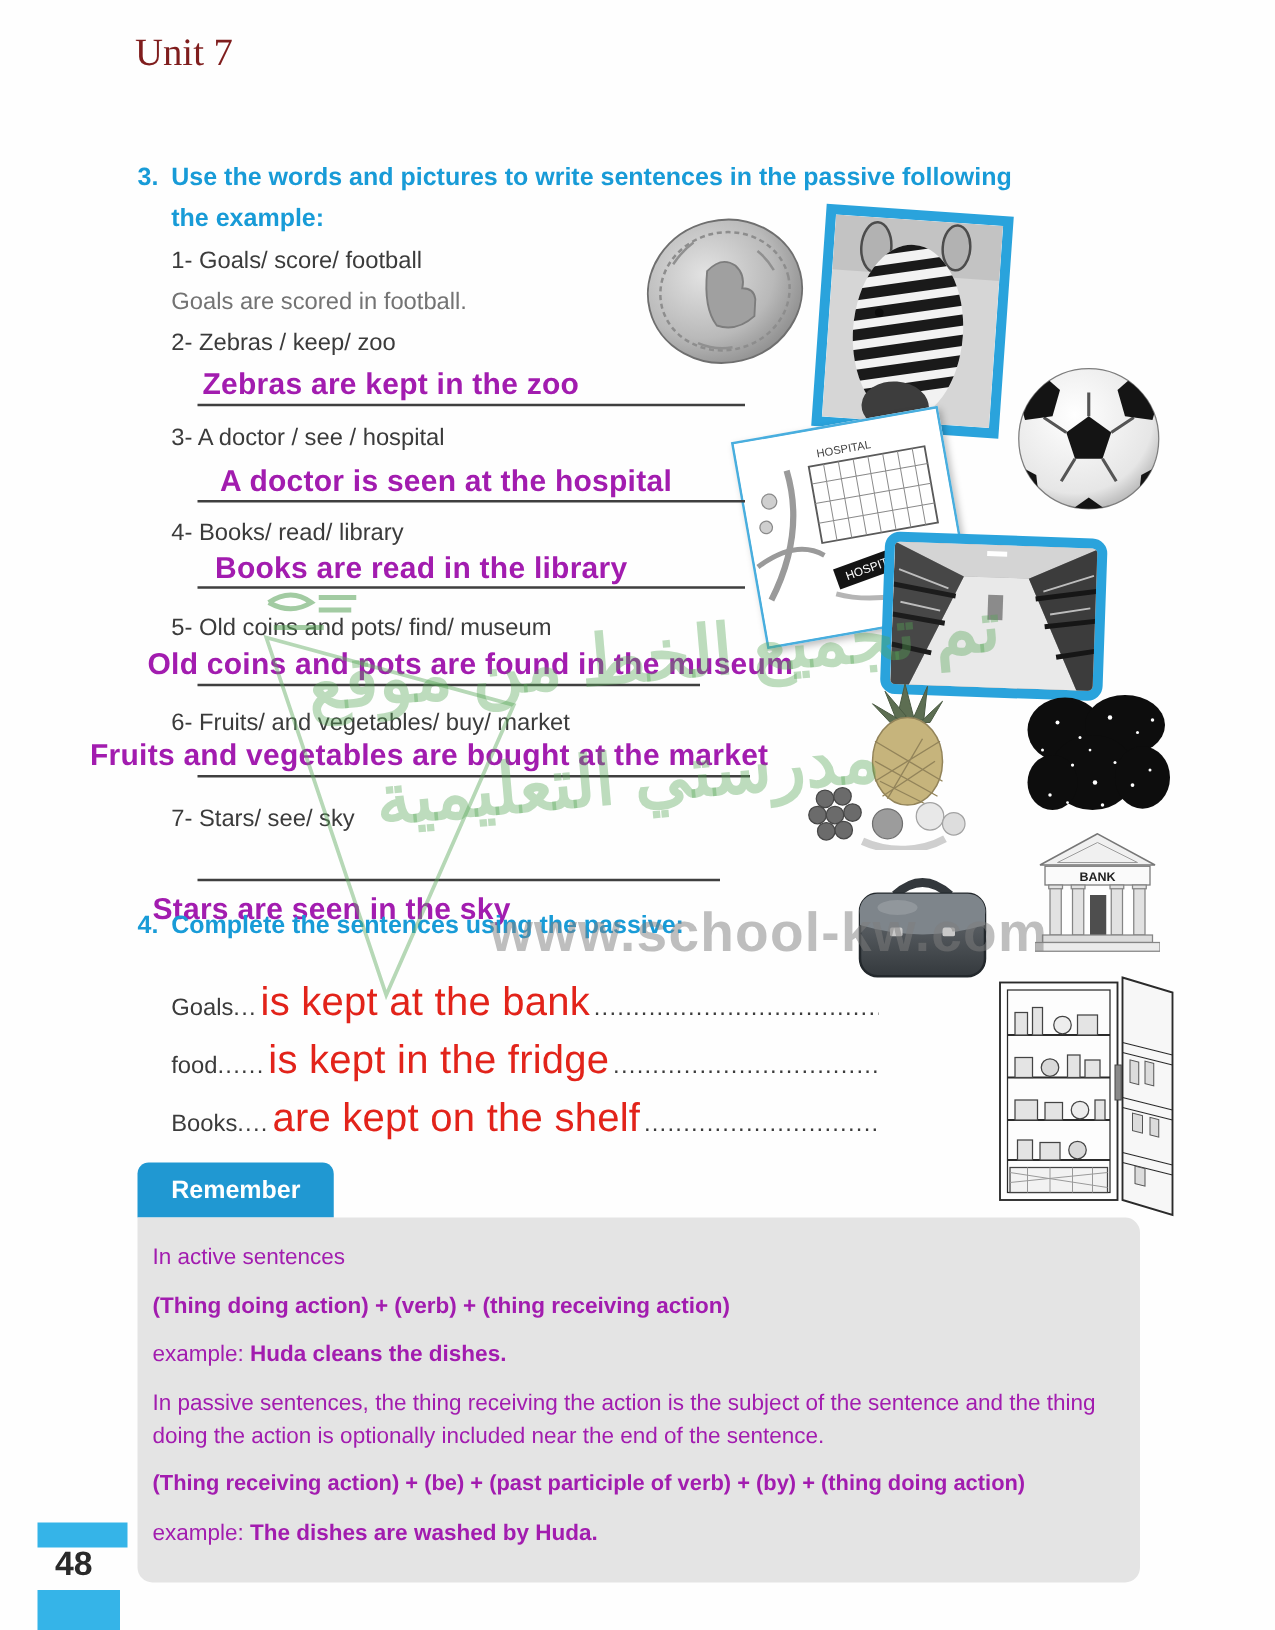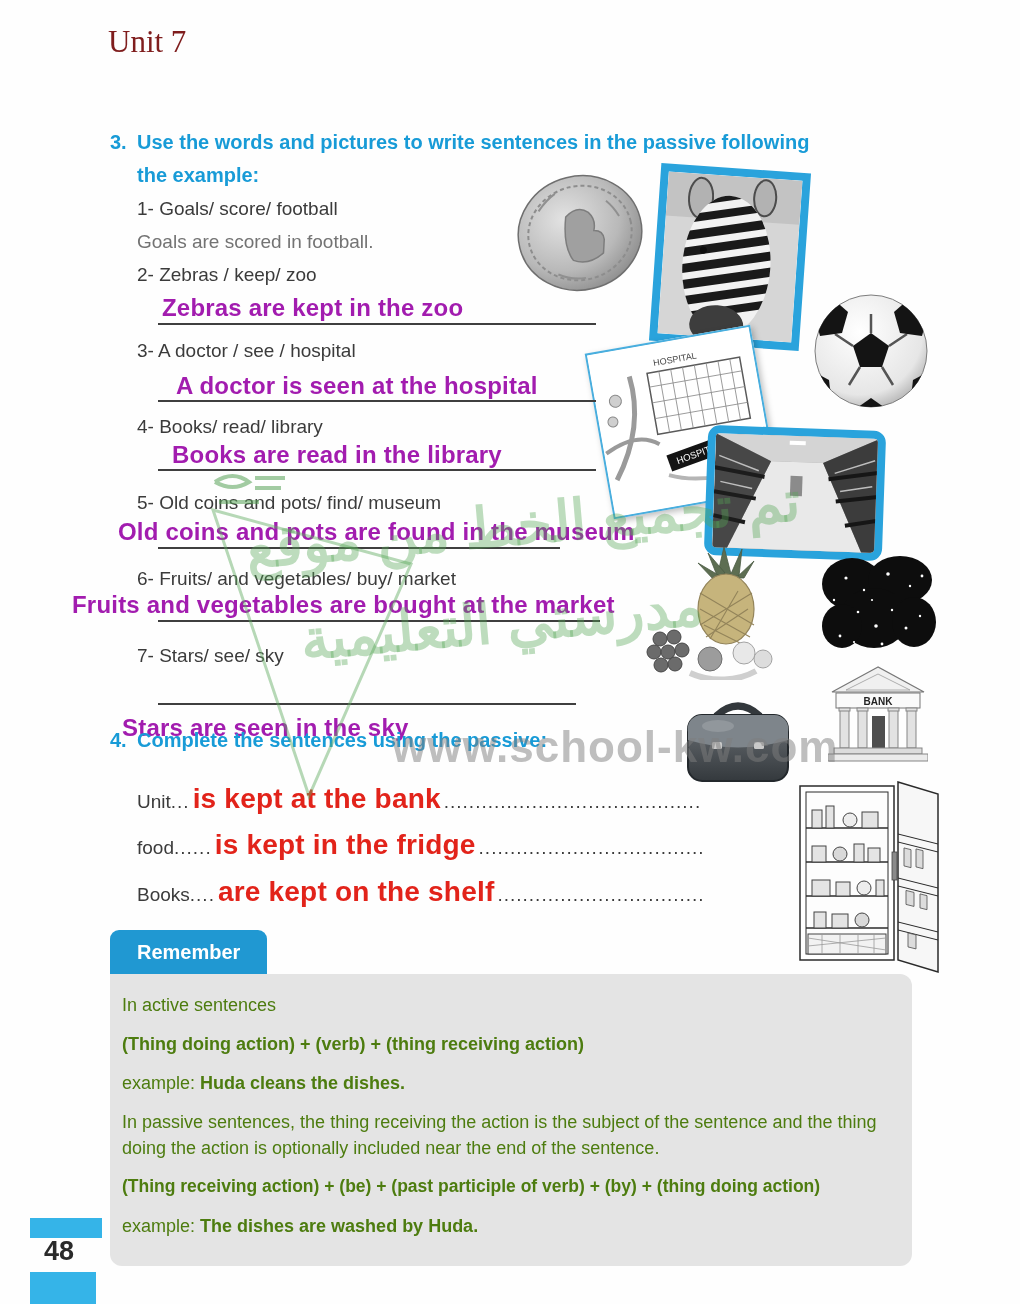--- a/index.html
+++ b/index.html
@@ -14,26 +14,26 @@
   .ex-heading { font-weight:bold; font-size:20px; color:#189bd7; white-space:nowrap; z-index:2; }
 
   .prompt { font-size:19px; color:#3b3b3b; white-space:nowrap; z-index:2; }
   .ans-black { font-size:19px; color:#737373; white-space:nowrap; z-index:2; }
   .ans-red { font-weight:bold; font-size:24px; color:#a21caf; white-space:nowrap; z-index:2; letter-spacing:.2px; }
   .ans-line { height:2px; background:#3f3f3f; z-index:2; }
 
   .fill-row { display:flex; align-items:baseline; white-space:nowrap; overflow:hidden; font-size:20px; color:#3b3b3b; z-index:2; width:566px; }
   .fill-row .lbl { font-size:19px; }
   .fill-row .dots { font-size:19px; letter-spacing:1px; color:#3b3b3b; }
-  .fill-row .ans { font-size:28px; font-weight:bold; color:#e2231a; margin:0 3px; letter-spacing:.2px; }
+  .fill-row .ans { font-size:32px; font-weight:normal; color:#e2231a; margin:0 3px; letter-spacing:.2px; }
 
   .remember-tab { background:#2098d2; color:#ffffff; font-weight:bold; font-size:20px;
                   height:44px; line-height:44px; padding:0 27px; border-radius:9px 9px 0 0; z-index:2; }
   .remember-body { background:#e4e4e4; width:802px; border-radius:0 12px 12px 12px; padding:18px 20px 14px 12px;
-                   font-size:18px; color:#4d7c0f; z-index:2; }
+                   font-size:18px; color:#a21caf; z-index:2; }
   .remember-body p { margin-bottom:13px; line-height:1.45; }
   .bold { font-weight:bold; }
   .formula { white-space:nowrap; font-size:17.5px; }
 
   .pagebar { background:#35b4e8; z-index:2; }
   .page-number { font-size:27px; color:#2a2a2a; z-index:2; }
 
   .img { z-index:1; }
   .photo-frame { border:8px solid #2aa3dc; background:#ffffff; z-index:1; overflow:hidden; }
   .map-card { background:#ffffff; border:2px solid #49aede; box-shadow:2px 3px 6px rgba(0,0,0,.25); z-index:1; overflow:hidden; }
@@ -77,21 +77,21 @@
   <div class="abs ans-line" style="left:158px; top:620px; width:442px;"></div>
 
   <div class="abs prompt" style="left:137px; top:645px;">7- Stars/ see/ sky</div>
   <div class="abs ans-red" style="left:122px; top:714px;">Stars are seen in the sky</div>
   <div class="abs ans-line" style="left:158px; top:703px; width:418px;"></div>
 
   <div class="abs ex-num" style="left:110px; top:729px;">4.</div>
   <div class="abs ex-heading" style="left:137px; top:729px;">Complete the sentences using the passive:</div>
 
   <div class="abs fill-row" style="left:137px; top:783px;">
-    <span class="lbl">Unit</span>
+    <span class="lbl">Goals</span>
     <span class="dots">...</span>
     <span class="ans">is kept at the bank</span>
     <span class="dots">................................................</span>
   </div>
   <div class="abs fill-row" style="left:137px; top:829px;text-align:center;">
     <span class="lbl">food</span>
     <span class="dots">......</span>
     <span class="ans">is kept in the fridge</span>
     <span class="dots">............................................</span>
   </div>

